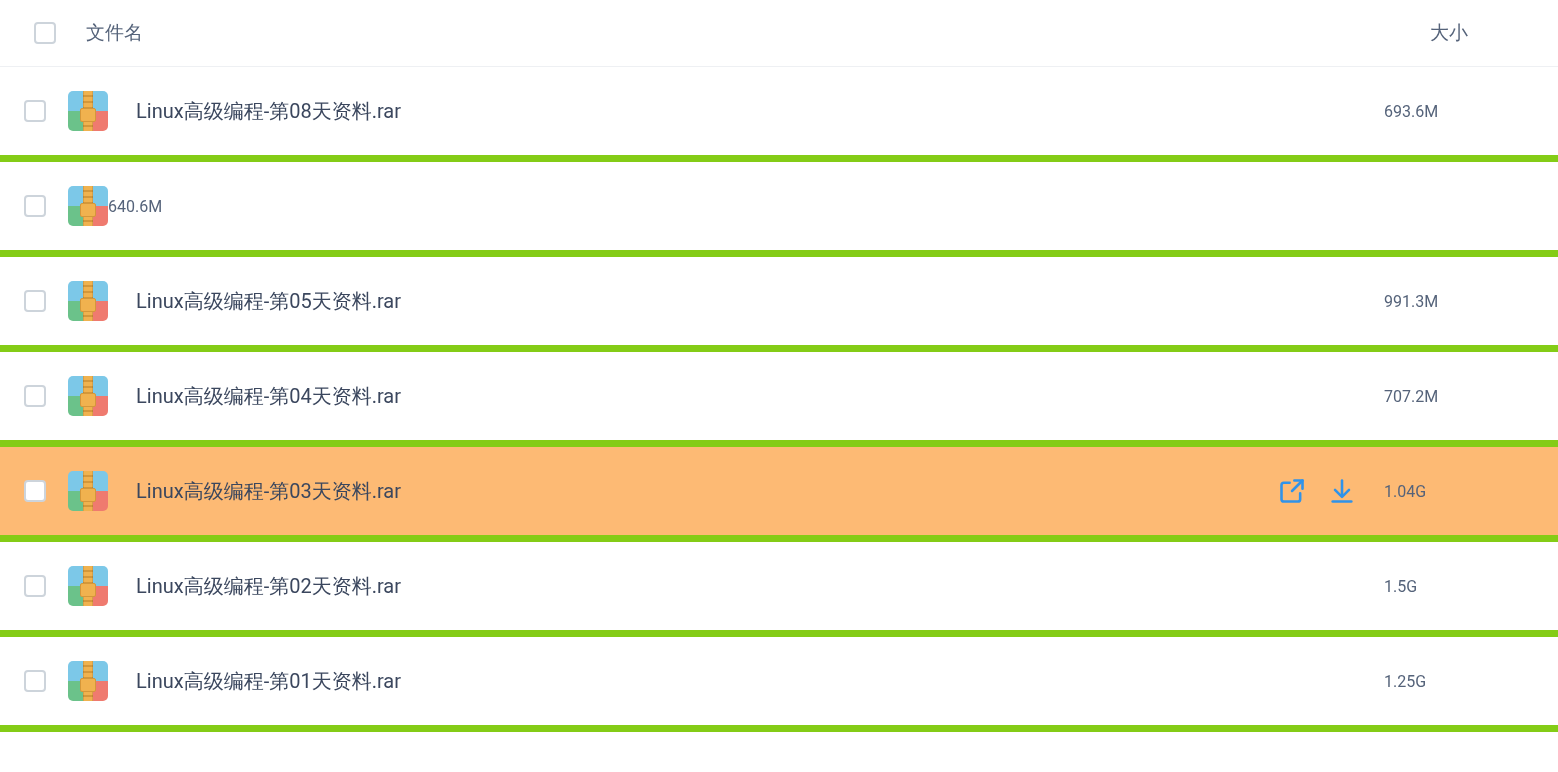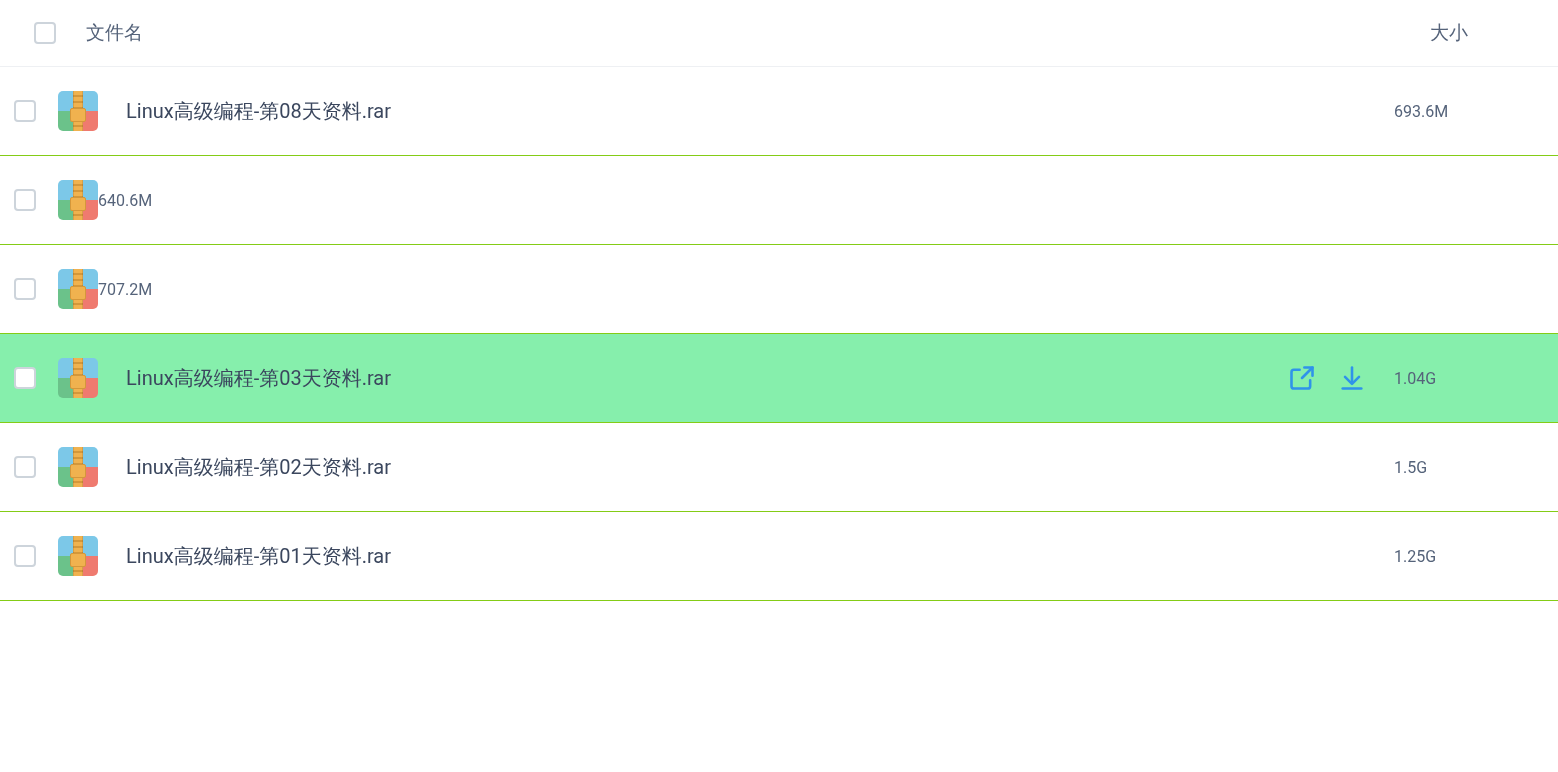--- a/index.html
+++ b/index.html
@@ -18,26 +18,26 @@
     }
     .header-row {
       display: flex;
       align-items: center;
       padding: 20px 34px;
       border-bottom: 1px solid #eef0f3;
     }
     .file-row {
       display: flex;
       align-items: center;
-      padding: 24px 14px;
-      border-bottom: 1px solid #84cc16;
+      padding: 24px 24px;
+      border-bottom: 7px solid #84cc16;
       position: relative;
     }
     .file-row:hover, .file-row.hovered {
-      background: #86efac;
+      background: #fdba74;
     }
     .checkbox {
       width: 22px;
       height: 22px;
       border: 2px solid #cdd4db;
       border-radius: 4px;
       background: #fff;
       flex-shrink: 0;
       cursor: pointer;
     }
@@ -175,20 +175,33 @@
       </div>
       <div class="file-row">
         <div class="checkbox"></div>
         <div class="file-icon">
           <div class="top-half"></div>
           <div class="bottom-left"></div>
           <div class="bottom-right"></div>
           <div class="zipper"></div>
           <div class="pull"></div>
         </div>
+        <div class="file-name">Linux高级编程-第05天资料.rar</div>
+        <div class="file-size">991.3M</div>
+      </div>
+      <div class="file-row">
+        <div class="checkbox"></div>
+        <div class="file-icon">
+          <div class="top-half"></div>
+          <div class="bottom-left"></div>
+          <div class="bottom-right"></div>
+          <div class="zipper"></div>
+          <div class="pull"></div>
+        </div>
+        <div class="file-name">Linux高级编程-第04天资料.rar</div>
         <div class="file-size">707.2M</div>
       </div>
       <div class="file-row hovered">
         <div class="checkbox"></div>
         <div class="file-icon">
           <div class="top-half"></div>
           <div class="bottom-left"></div>
           <div class="bottom-right"></div>
           <div class="zipper"></div>
           <div class="pull"></div>

